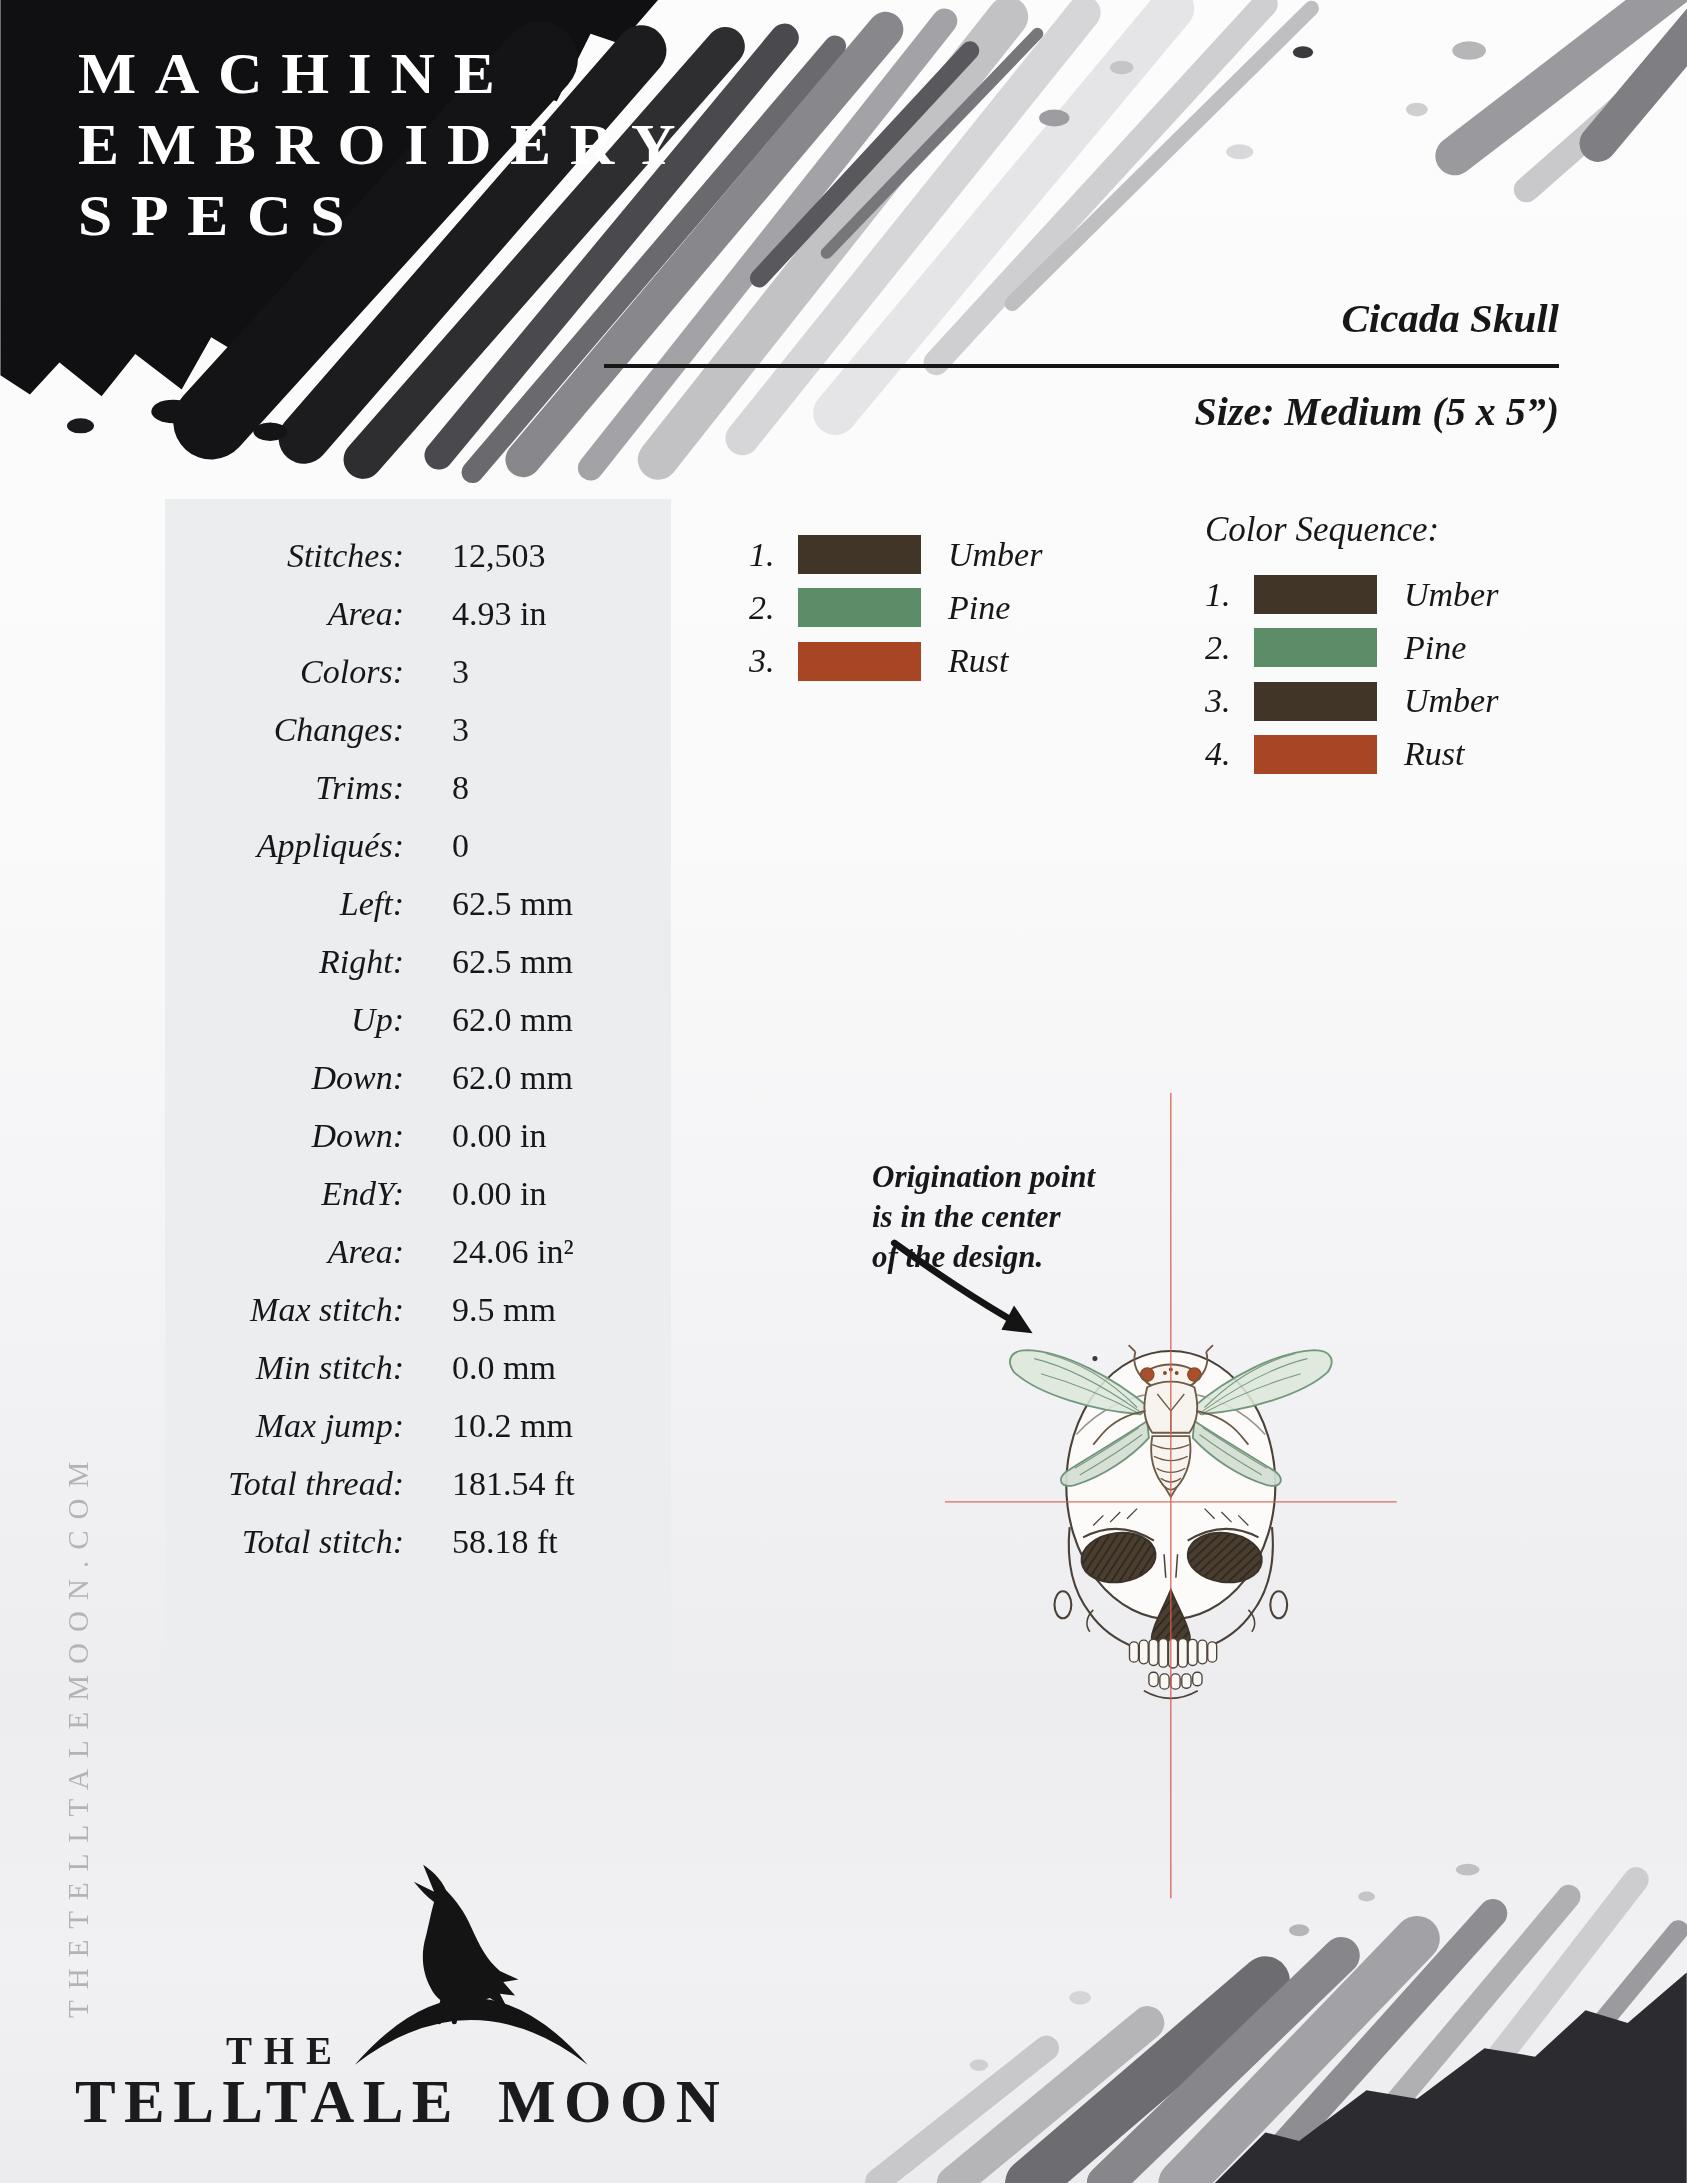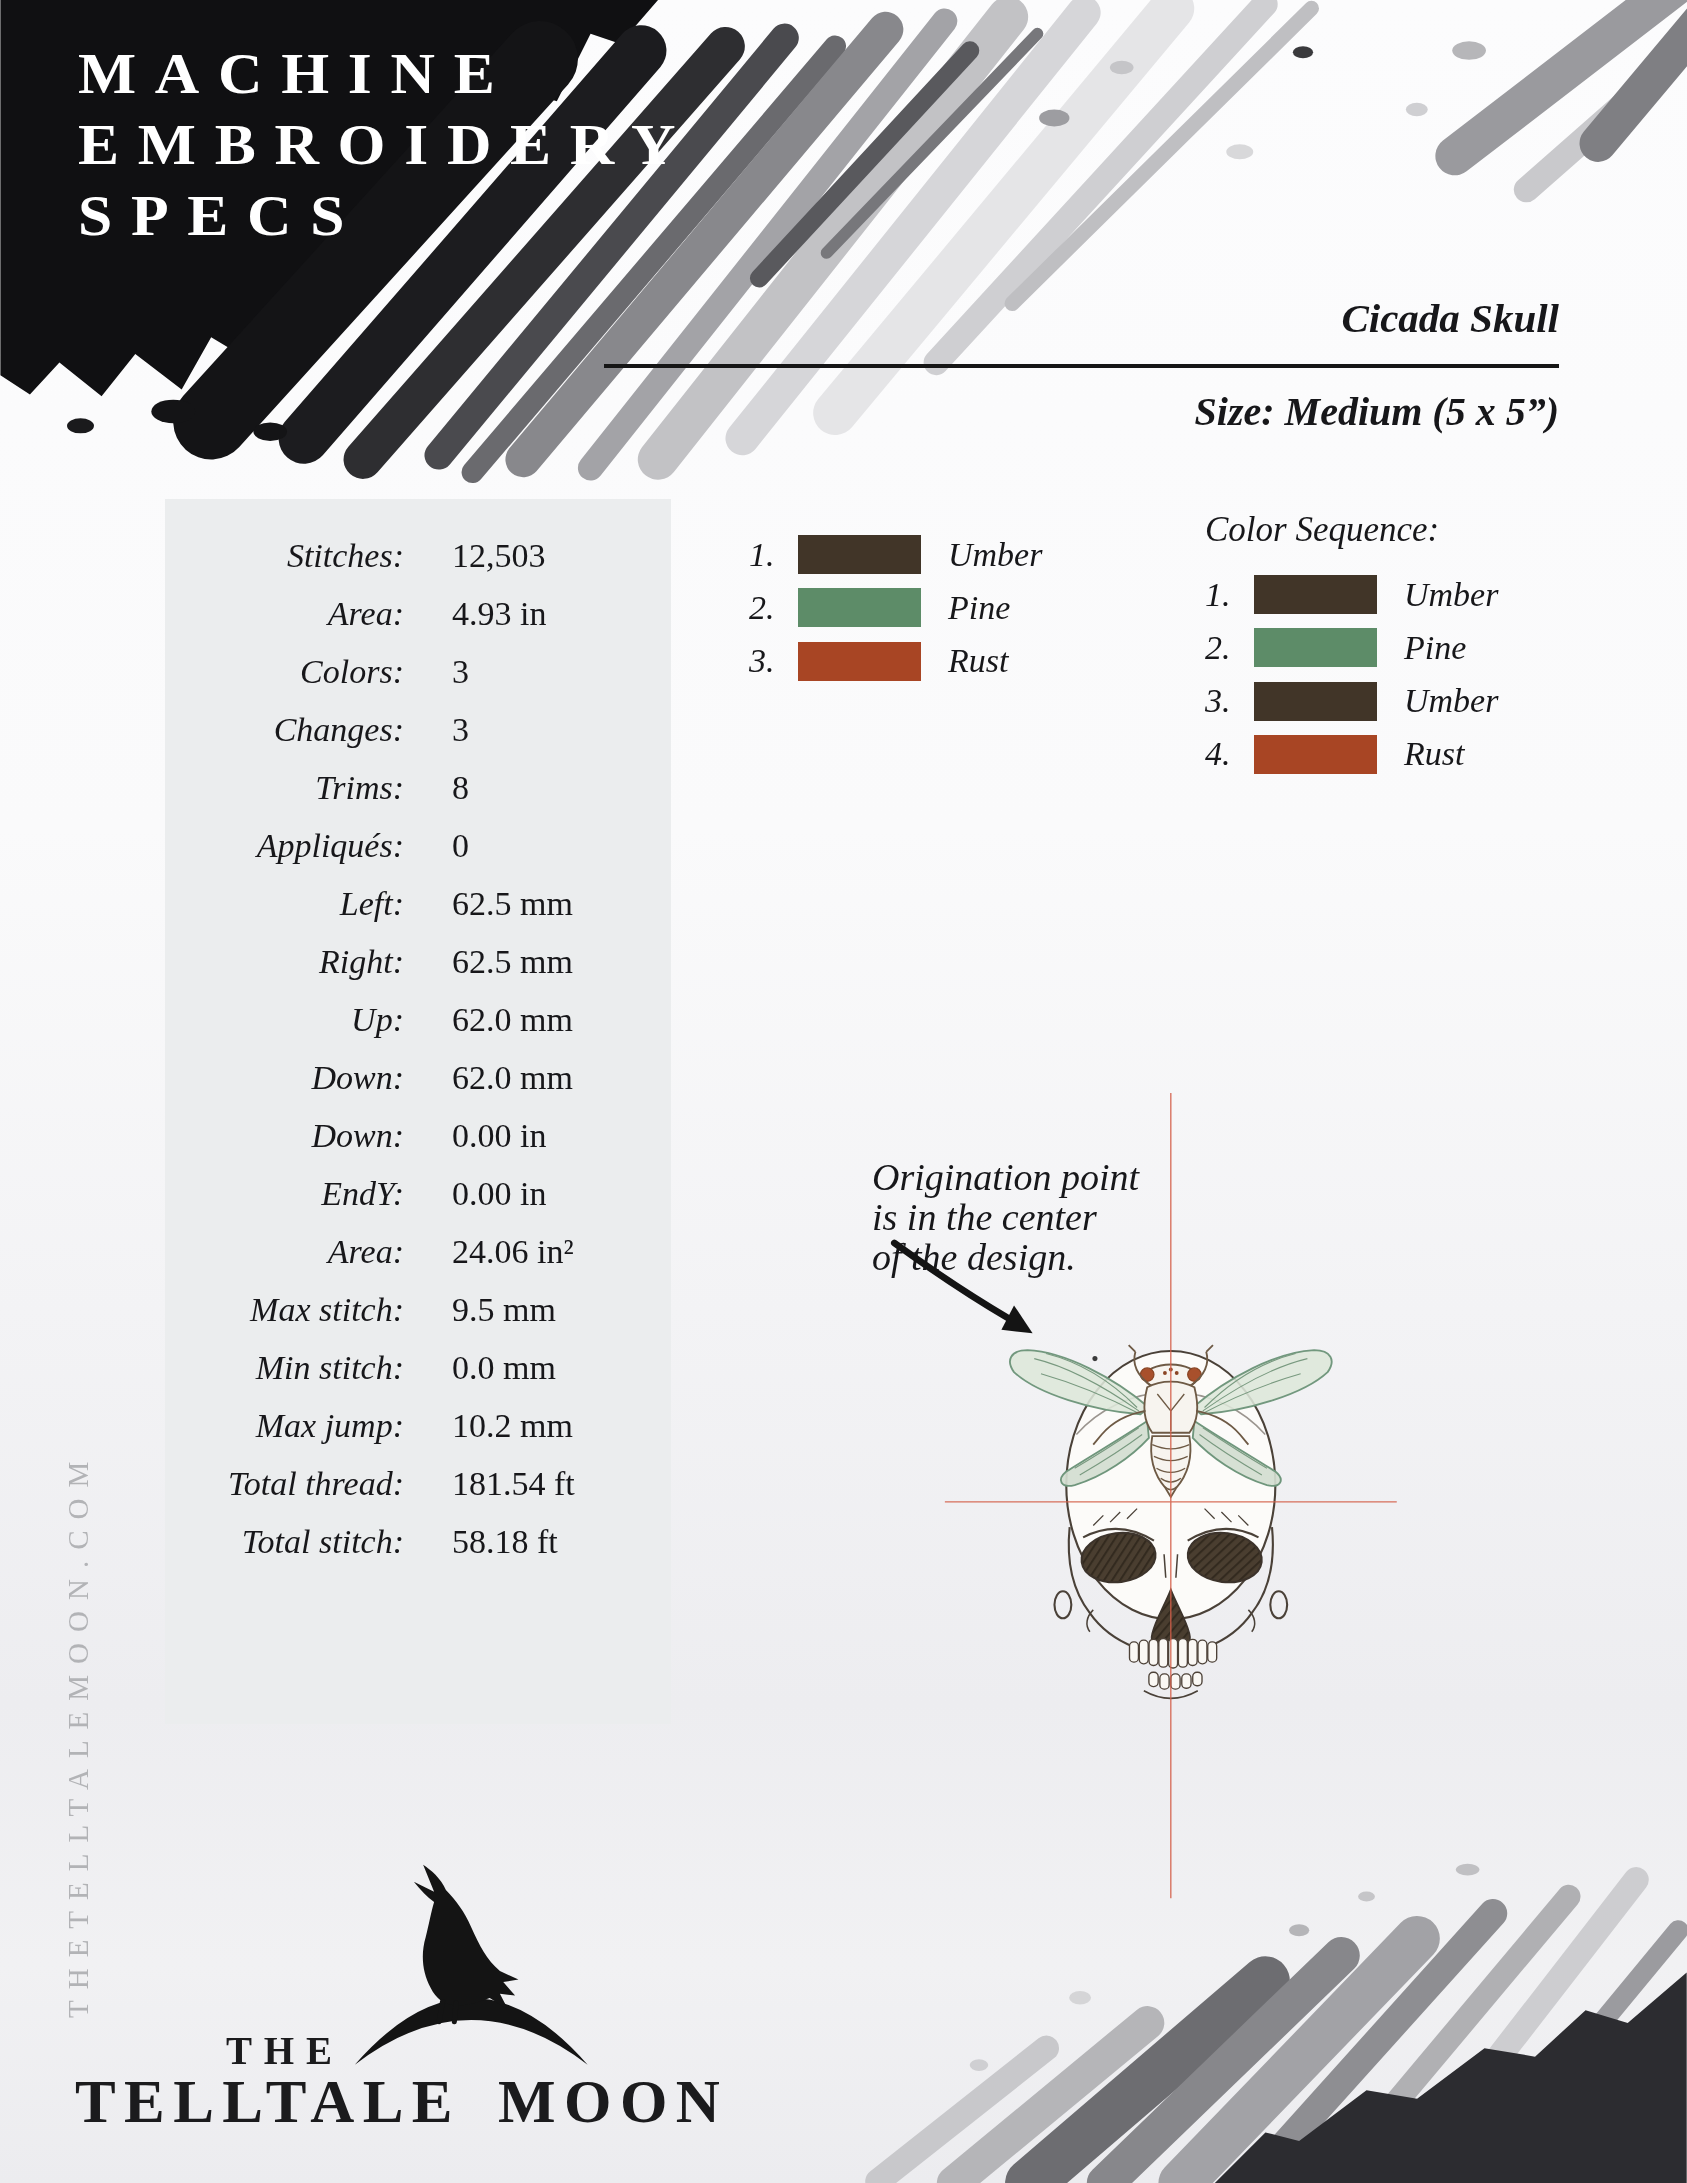--- a/index.html
+++ b/index.html
@@ -31,21 +31,21 @@
   #thread-colors{left:749px;top:510px;}
   #color-sequence{left:1205px;top:510px;}
   .color-heading{font-style:italic;font-size:35px;line-height:40px;}
   .color-list{margin-top:25px;}
   .color-row{display:flex;align-items:center;height:39px;margin-bottom:14.3px;}
   .color-num{width:39px;font-style:italic;font-size:34px;}
   .color-swatch{width:123px;height:39px;margin-left:10px;}
   .color-label{margin-left:27px;font-style:italic;font-size:34px;}
 
   
-  #origination-note{left:872px;top:1157px;font-weight:normal;font-style:italic;font-size:38px;line-height:40px;}
+  #origination-note{left:872px;top:1157px;font-weight:bold;font-style:italic;font-size:31px;line-height:40px;}
   #note-arrow{left:869px;top:1238px;}
 
   
   #illustration{left:928px;top:1080px;}
 
   
   #website-vertical{left:62px;top:2018px;transform:rotate(-90deg);transform-origin:0 0;
     white-space:nowrap;font-size:29px;letter-spacing:11px;color:#b2b3b6;}
 
   

